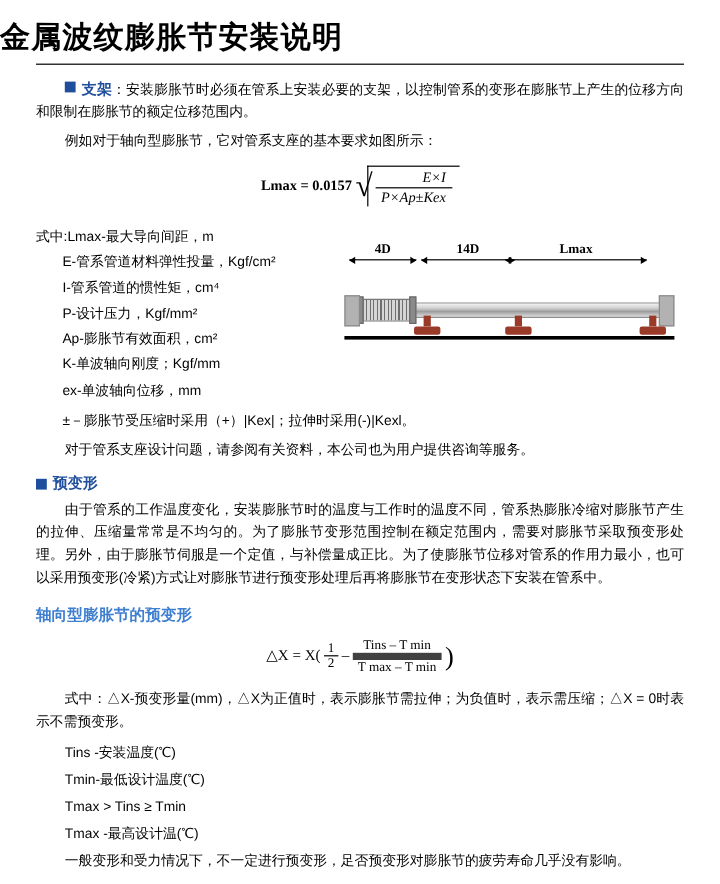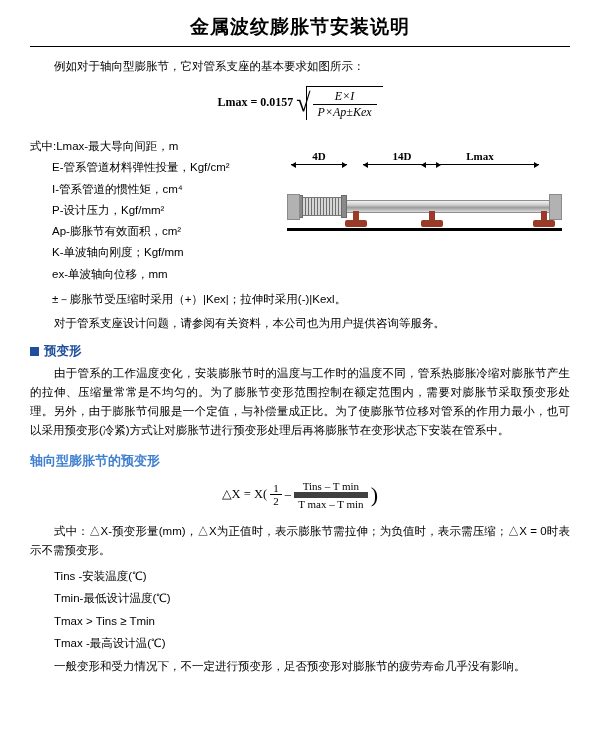--- a/index.html
+++ b/index.html
@@ -15,22 +15,21 @@
     overflow: hidden;
   }
   .page {
     position: relative;
     width: 600px;
     height: 737px;
     padding: 0;
     box-sizing: border-box;
   }
   .title {
-    text-align: center;
-    font-size: 19px;
+    font-size: 25px;
     font-weight: bold;
     letter-spacing: 1px;
     margin: 14px 0 6px 0;
     font-family: "Liberation Serif", serif;
   }
   .rule {
     width: 540px;
     margin: 0 auto 10px auto;
     border-bottom: 1.5px solid #000;
   }
@@ -93,21 +92,21 @@
   }
   .formula-box {
     display: inline-block;
     font-family: "Liberation Serif", serif;
     font-size: 12px;
     padding: 2px 6px;
   }
   .frac {
     display: inline-block;
     vertical-align: middle;
-    text-align: center;
+    text-align: right;
     margin: 0 2px;
   }
   .frac .num {
     display: block;
     border-bottom: 1px solid #000;
     padding: 0 5px;
     font-style: italic;
   }
   .frac .den {
     display: block;
@@ -327,20 +326,23 @@
 </head>
 <body>
 
 <div class="page">
 
   <h1 class="title">金属波纹膨胀节安装说明</h1>
   <div class="rule"></div>
 
   <div class="body-wrap">
 
+    <p class="inline-head-para">
+      <span class="sq-inline"></span><span class="blue-bold">支架</span>：<span>安装膨胀节时必须在管系上安装必要的支架，以控制管系的变形在膨胀节上产生的位移方向和限制在膨胀节的额定位移范围内。</span>
+    </p>
     <p class="para indent">例如对于轴向型膨胀节，它对管系支座的基本要求如图所示：</p>
 
     <div class="formula-center">
       <span class="formula-box">
         <span class="lmax-eq">Lmax = 0.0157</span>
         <span class="radic">√</span><span class="sqrt">
           <span class="frac">
             <span class="num">E×I</span>
             <span class="den">P×Ap±Kex</span>
           </span>
@@ -360,21 +362,21 @@
           <div class="row dl-indent">ex-单波轴向位移，mm</div>
         </div>
       </div>
       <div class="right">
         <div class="diagram">
           <div class="dim-row">
             <div class="dim-seg" style="left:4px; width:56px;">
               <span class="lbl">4D</span>
               <span class="bar"></span>
             </div>
-            <div class="dim-seg" style="left:76px; width:78px;font-family:Liberation Serif, serif;">
+            <div class="dim-seg" style="left:64px; width:78px;font-family:Liberation Serif, serif;">
               <span class="lbl">14D</span>
               <span class="bar"></span>
             </div>
             <div class="dim-seg" style="left:134px; width:118px;">
               <span class="lbl">Lmax</span>
               <span class="bar"></span>
             </div>
           </div>
           <div class="pipe-area">
             <div class="pipe"></div>

